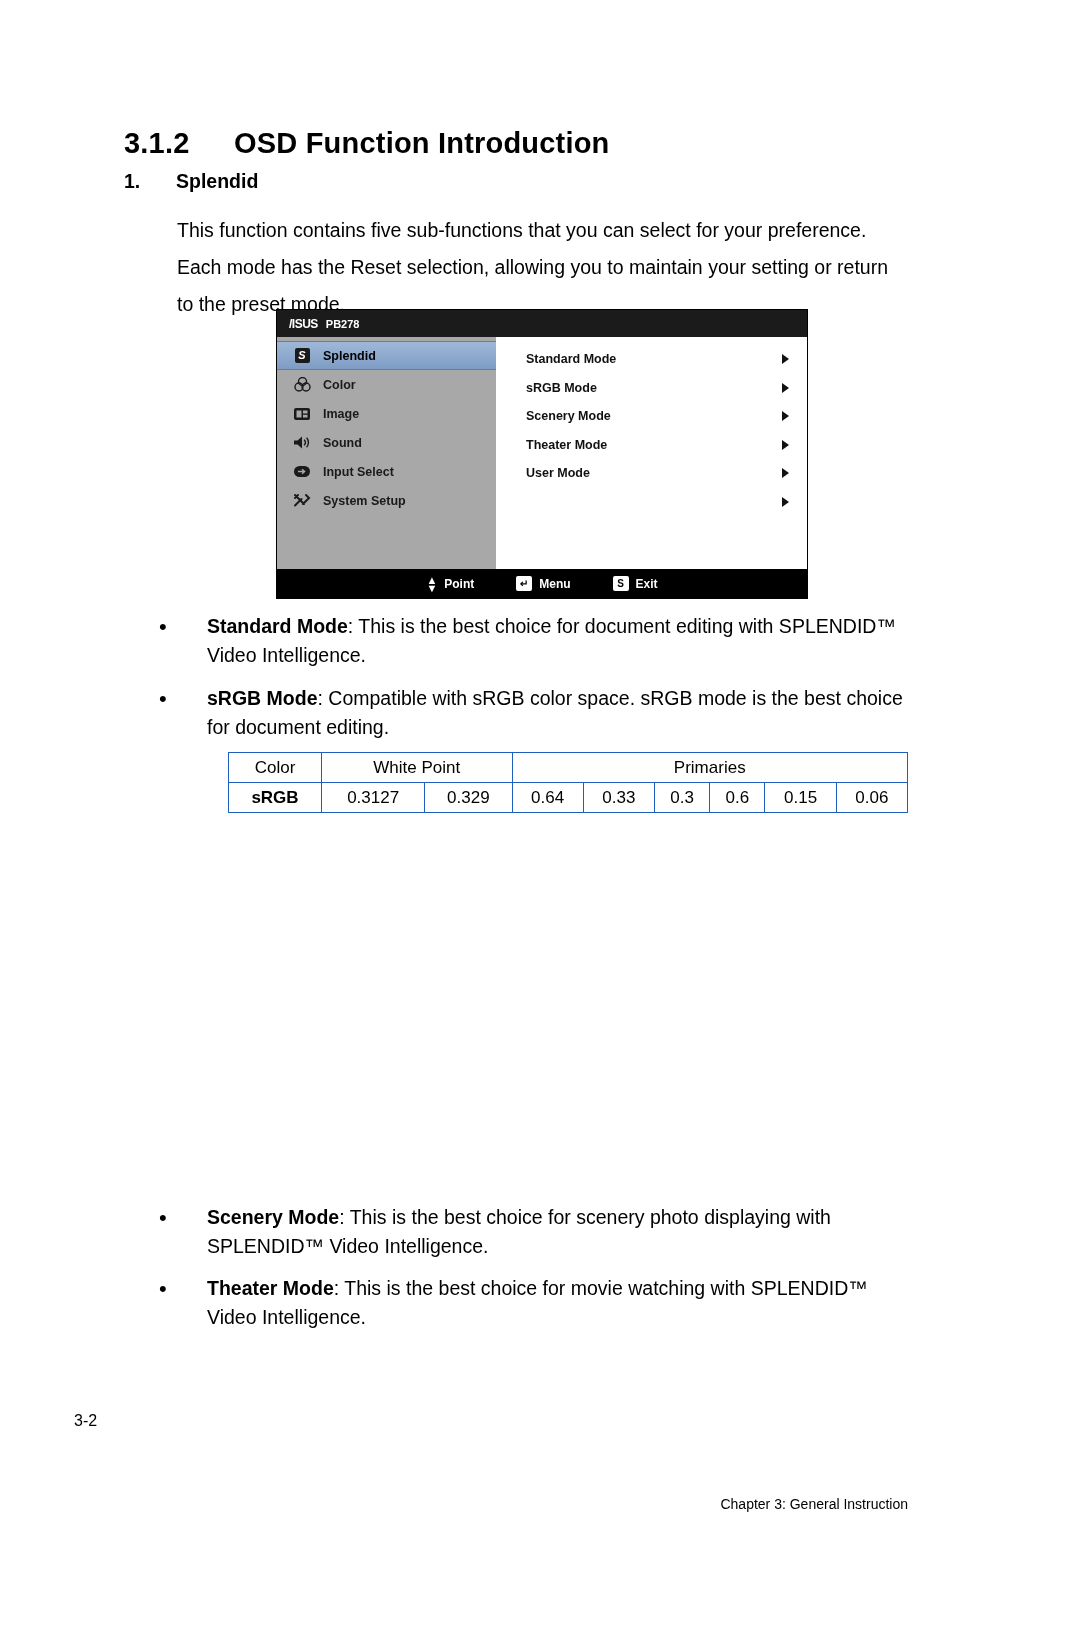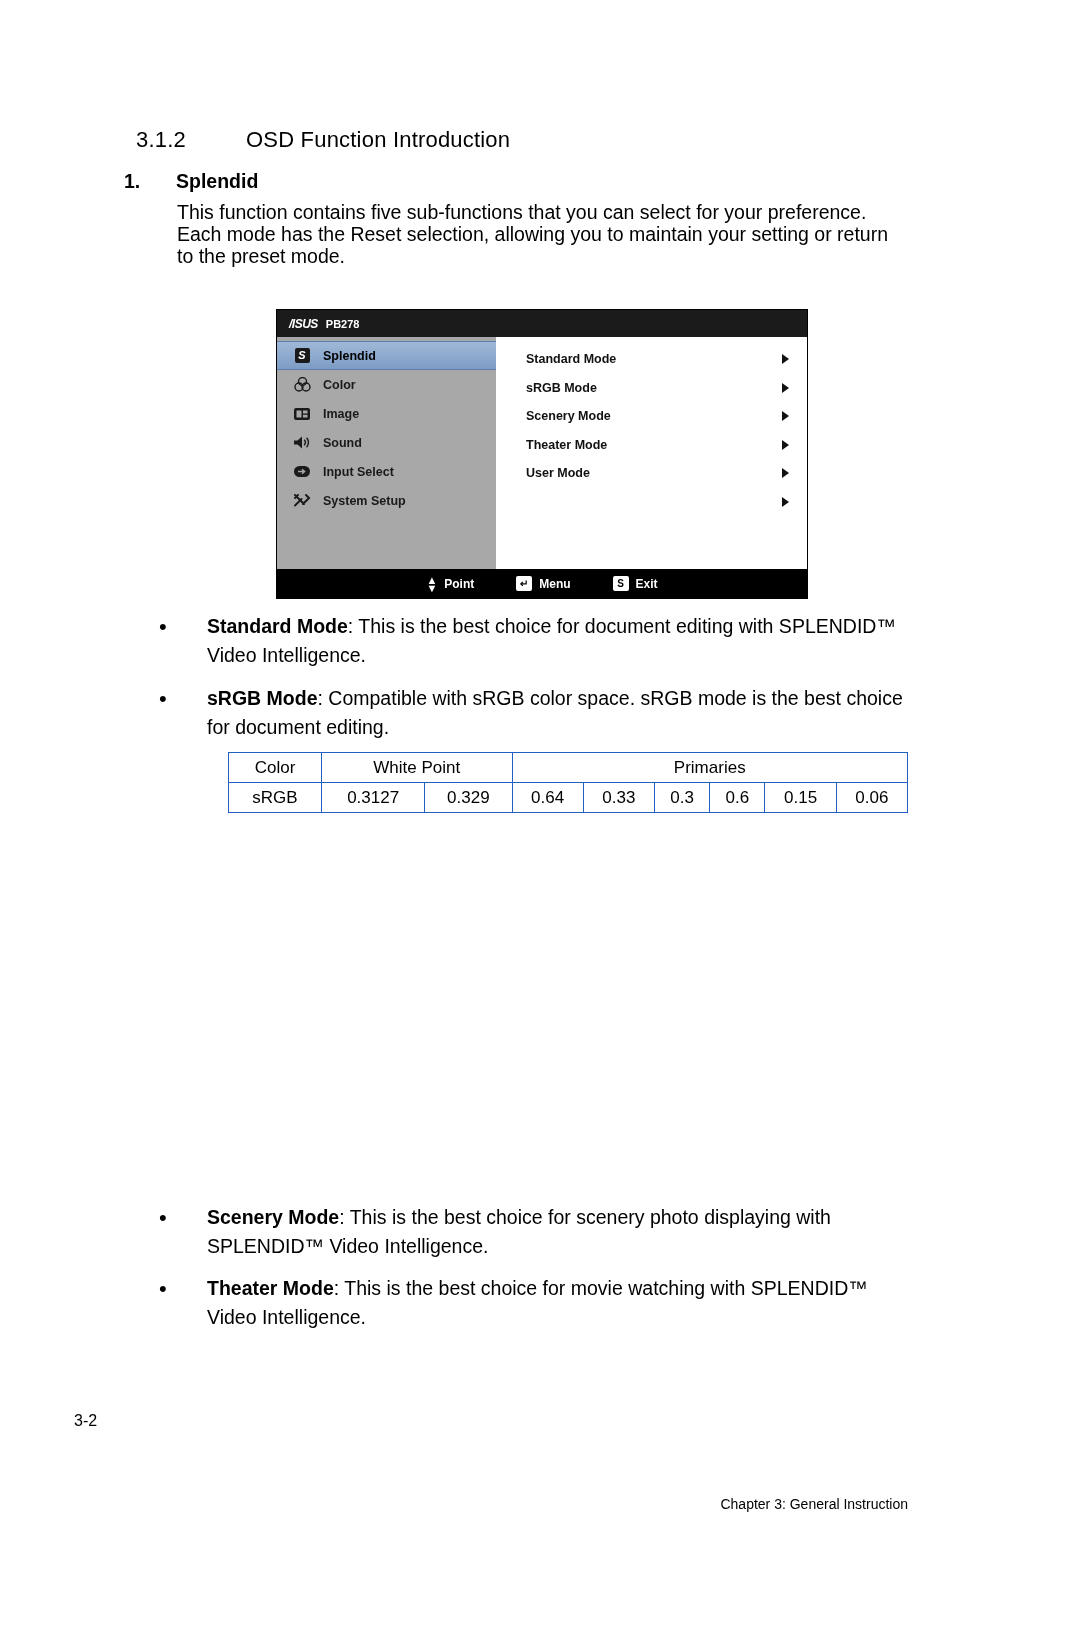--- a/index.html
+++ b/index.html
@@ -16,24 +16,24 @@
     overflow: hidden;
   }
   .page {
     position: relative;
     width: 1080px;
     height: 1627px;
   }
   
   .sec-heading {
     position: absolute;
-    left: 136px;
+    left: 124px;
     top: 127px;
-    font-size: 22px;
-    font-weight: normal;
+    font-size: 29px;
+    font-weight: bold;
     letter-spacing: 0.2px;
     white-space: nowrap;
   }
   .sec-heading .num {
     display: inline-block;
     width: 110px;
   }
   .sub-heading {
     position: absolute;
     left: 124px;
@@ -42,24 +42,24 @@
     font-weight: bold;
     white-space: nowrap;
   }
   .sub-heading .num {
     display: inline-block;
     width: 52px;
   }
   .intro-para {
     position: absolute;
     left: 177px;
-    top: 201px;
+    top: 212px;
     width: 720px;
     font-size: 19.5px;
-    line-height: 22px;
+    line-height: 37px;
   }
   
   .osd {
     position: absolute;
     left: 276px;
     top: 309px;
     width: 532px;
     height: 290px;
     background: #000000;
     border: 1px solid #000;
@@ -69,21 +69,20 @@
     height: 27px;
     background: #1b1b1b;
     display: flex;
     align-items: center;
     padding-left: 12px;
     color: #ffffff;
     font-size: 11px;
     font-weight: bold;
   }
   .asus-logo {
-    font-style: italic;
     font-weight: bold;
     font-size: 12px;
     letter-spacing: -0.5px;
     color: #ffffff;
     margin-right: 8px;
   }
   .osd-body {
     display: flex;
     height: 232px;
     background: #000;
@@ -209,21 +208,21 @@
     border-collapse: collapse;
     font-size: 17px;
   }
   .srgb-table td {
     border: 1px solid #1f5fbf;
     text-align: center;
     padding: 3px 4px;
     height: 23px;
   }
   .srgb-table td.left-label { width: 84px; }
-  .srgb-table td.bold { font-weight: normal; }
+  .srgb-table td.bold { font-weight: bold; }
   
   .pg-num {
     position: absolute;
     left: 74px;
     top: 1412px;
     font-size: 16px;
   }
   .pg-foot {
     position: absolute;
     right: 172px;

